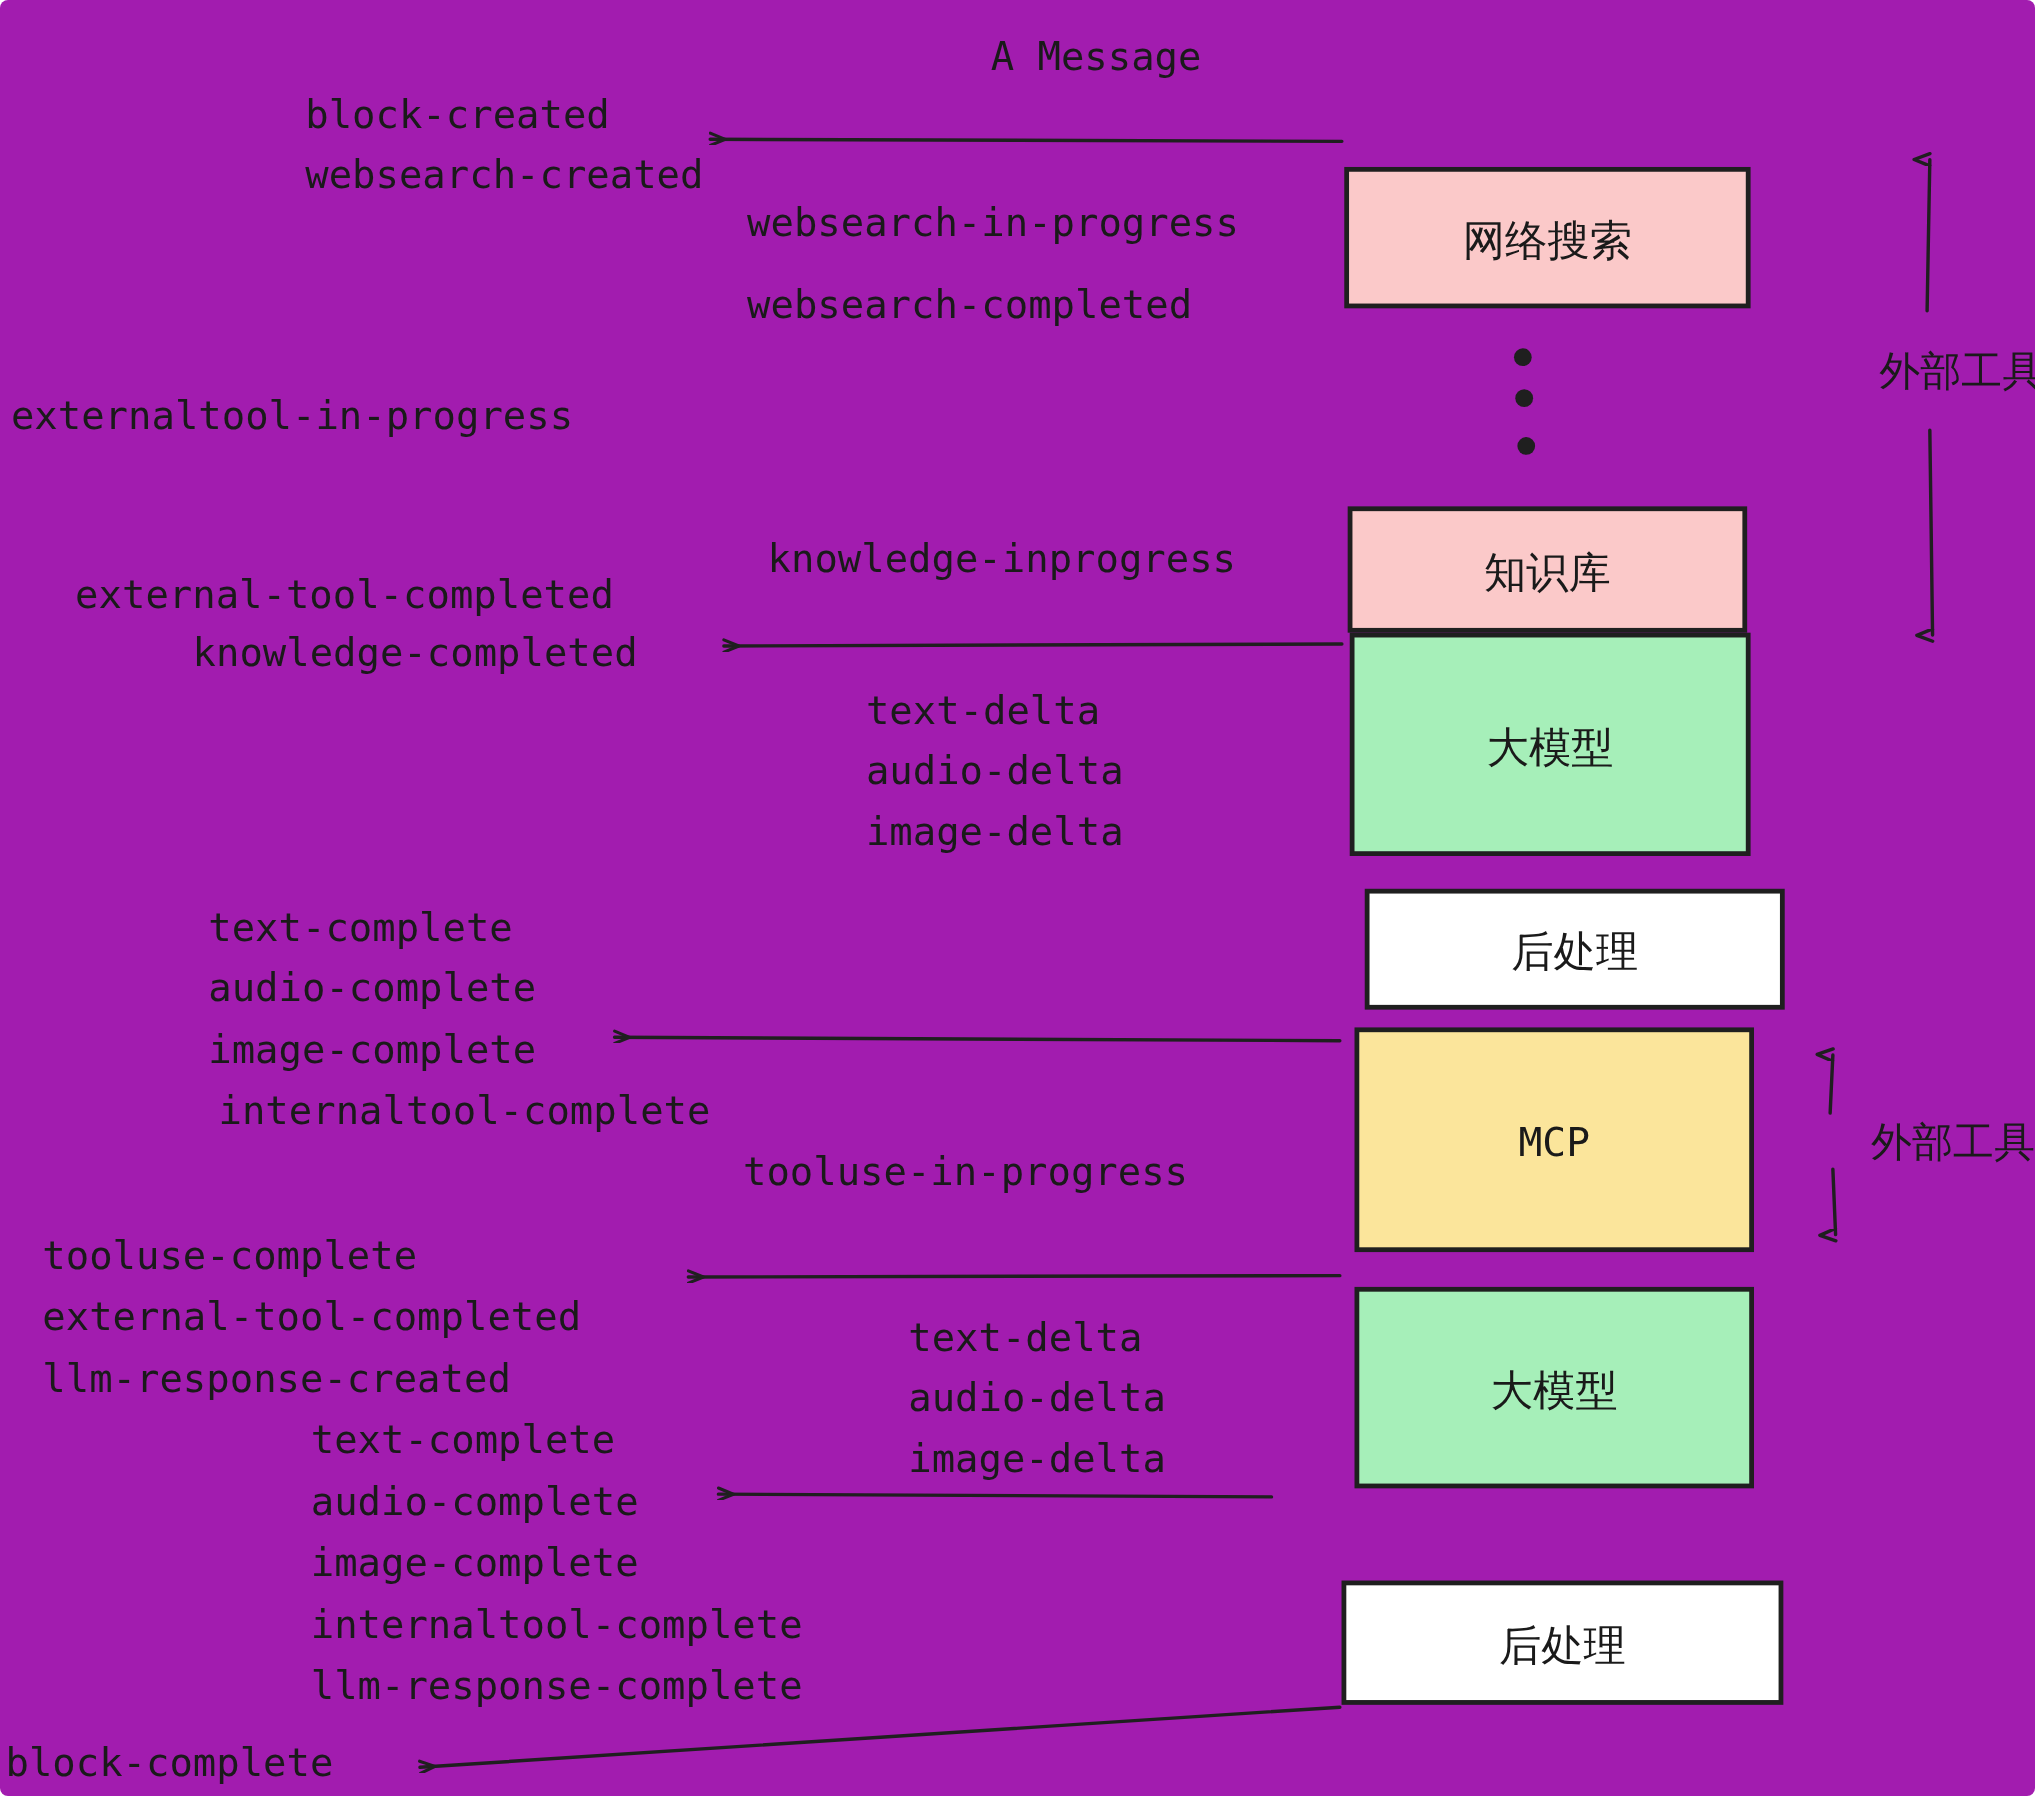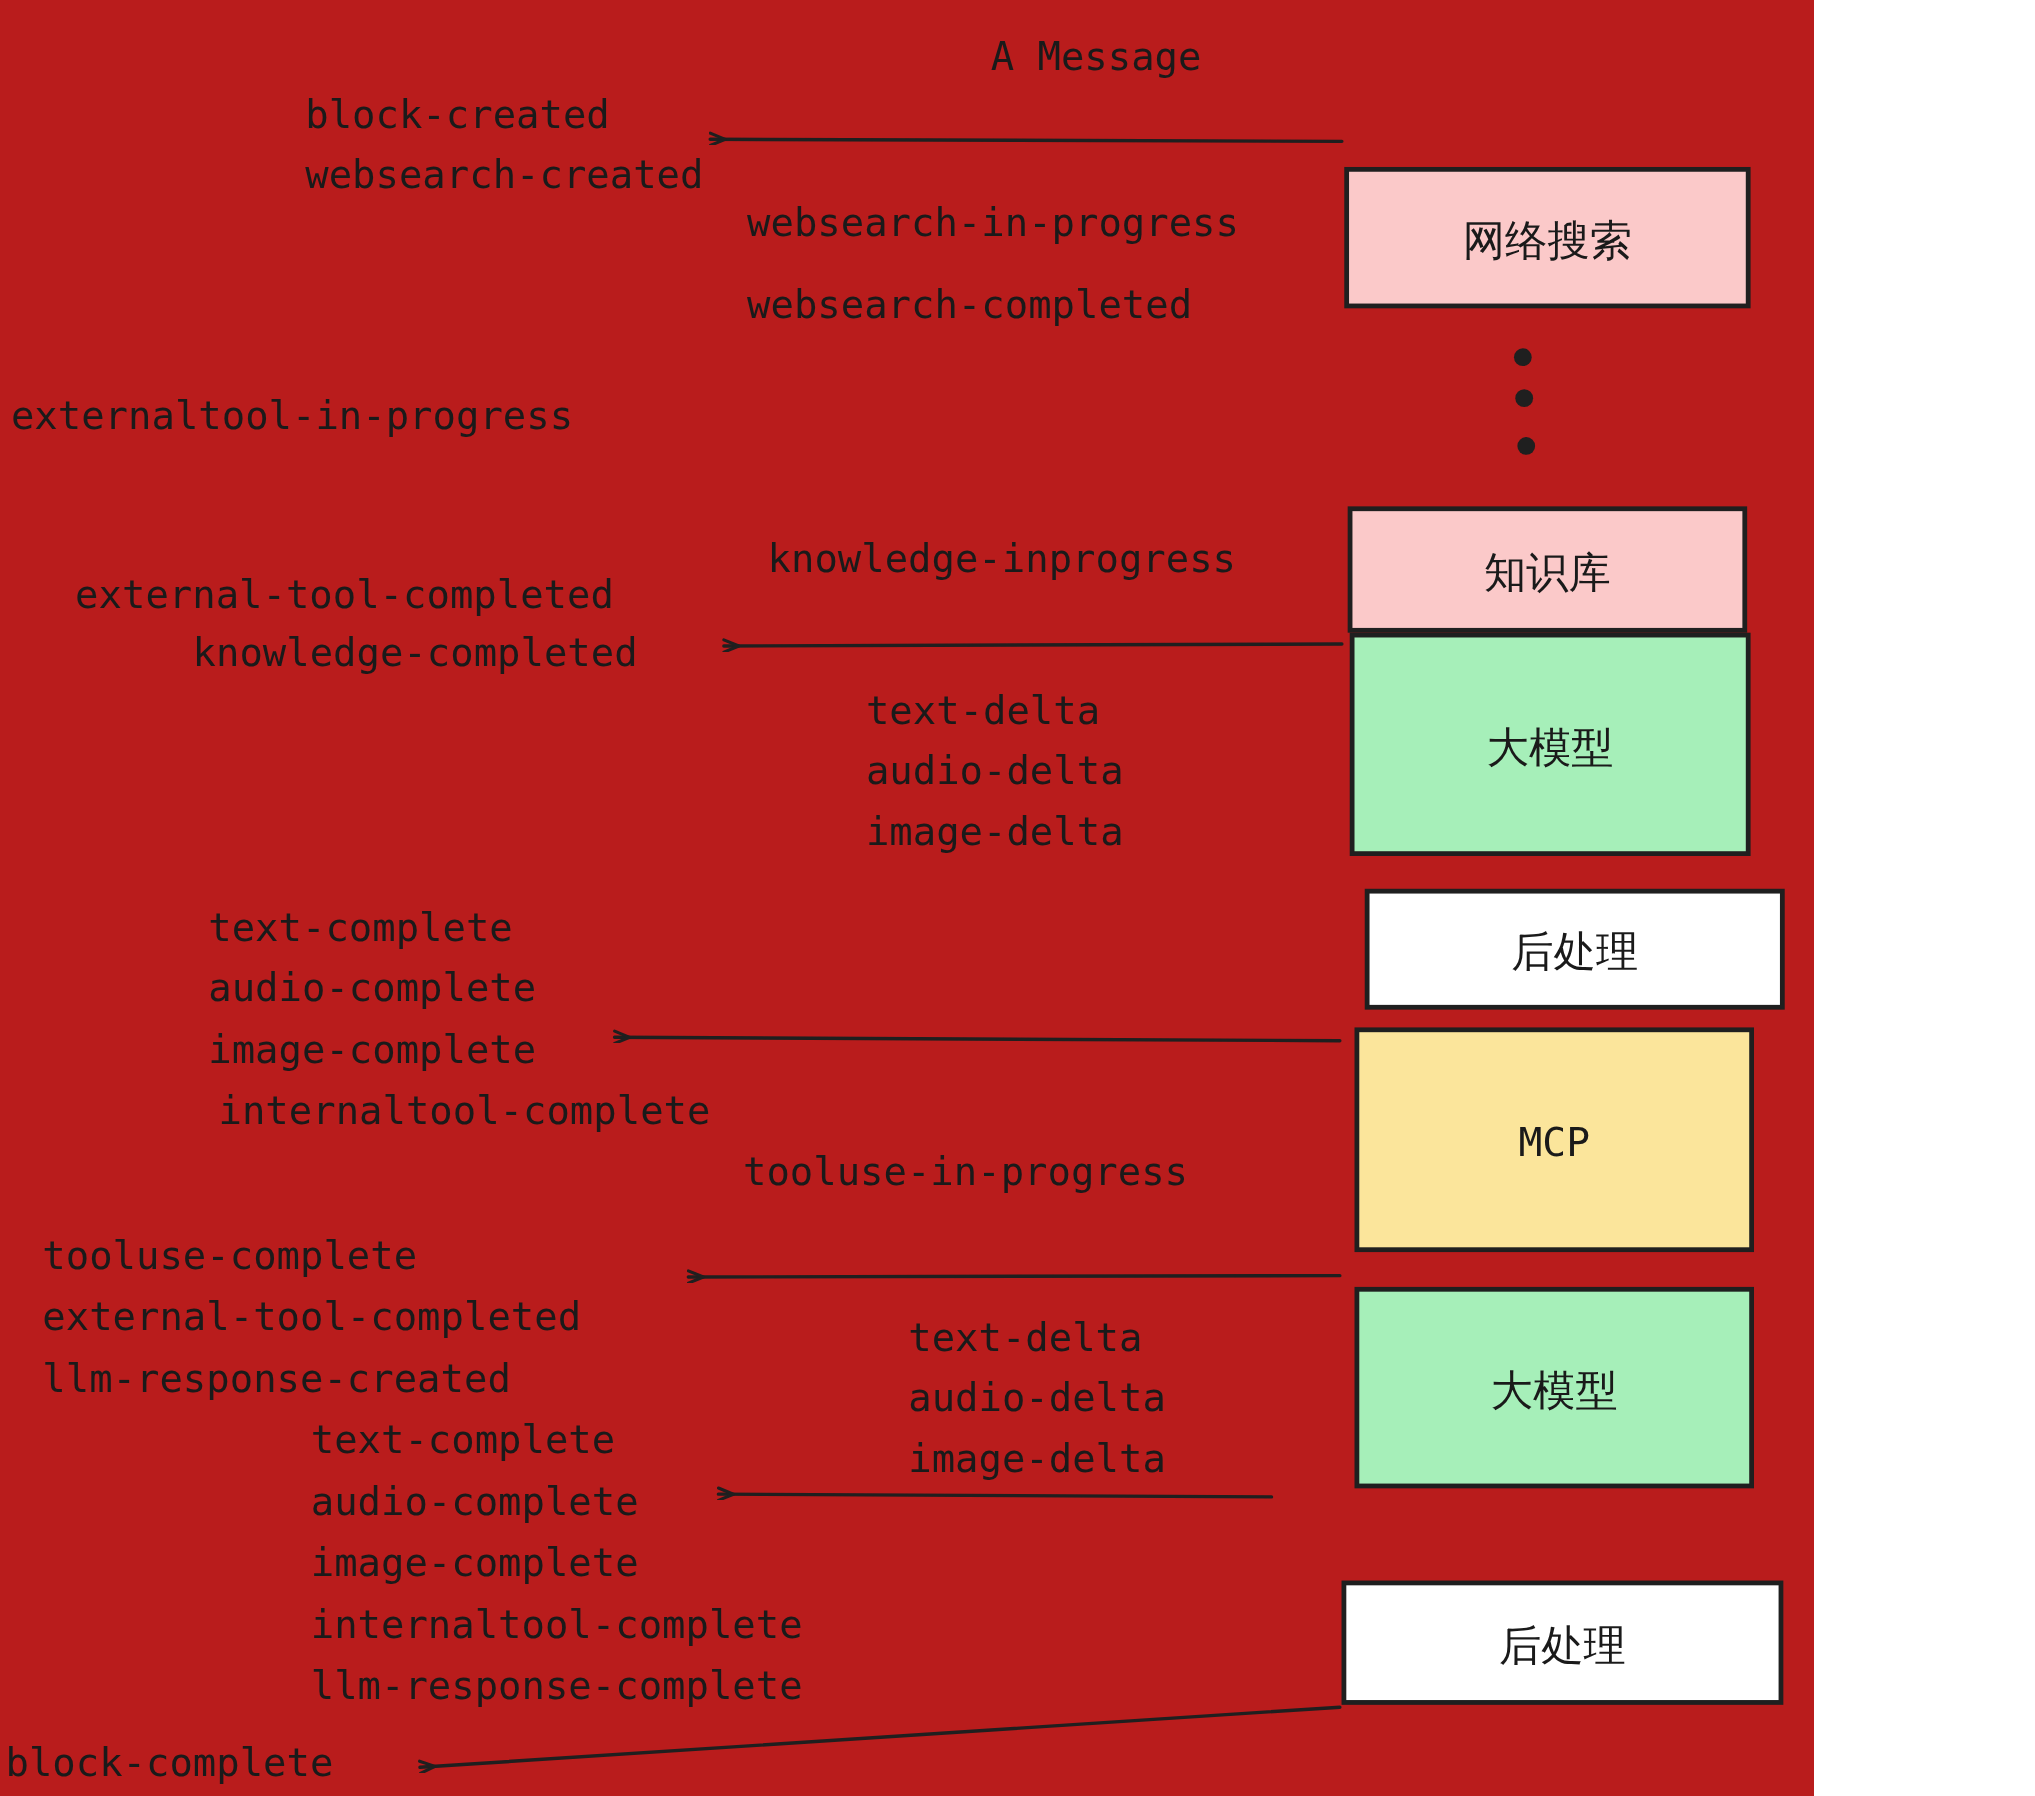--- a/index.html
+++ b/index.html
@@ -2,24 +2,25 @@
 <html style="font-size:11px"><head>
 <meta charset="utf-8">
 <style>
   html, body {
     margin: 0;
     padding: 0;
     background: #ffffff;
   }
   #canvas-wrap {
     position: relative;
-    width: 1814px;
+    width: 2035px;
     height: 1796px;
-    background: #b91c1c;
+    background: #a21caf;
     overflow: hidden;
+    border-radius: 8px;
   }
   svg#diagram {
     position: absolute;
     left: 0; top: 0;
     width: 2035px;
     height: 1796px;
     display: block;
   }
   .evt {
     font-family: "DejaVu Sans Mono", "Liberation Mono", monospace;

